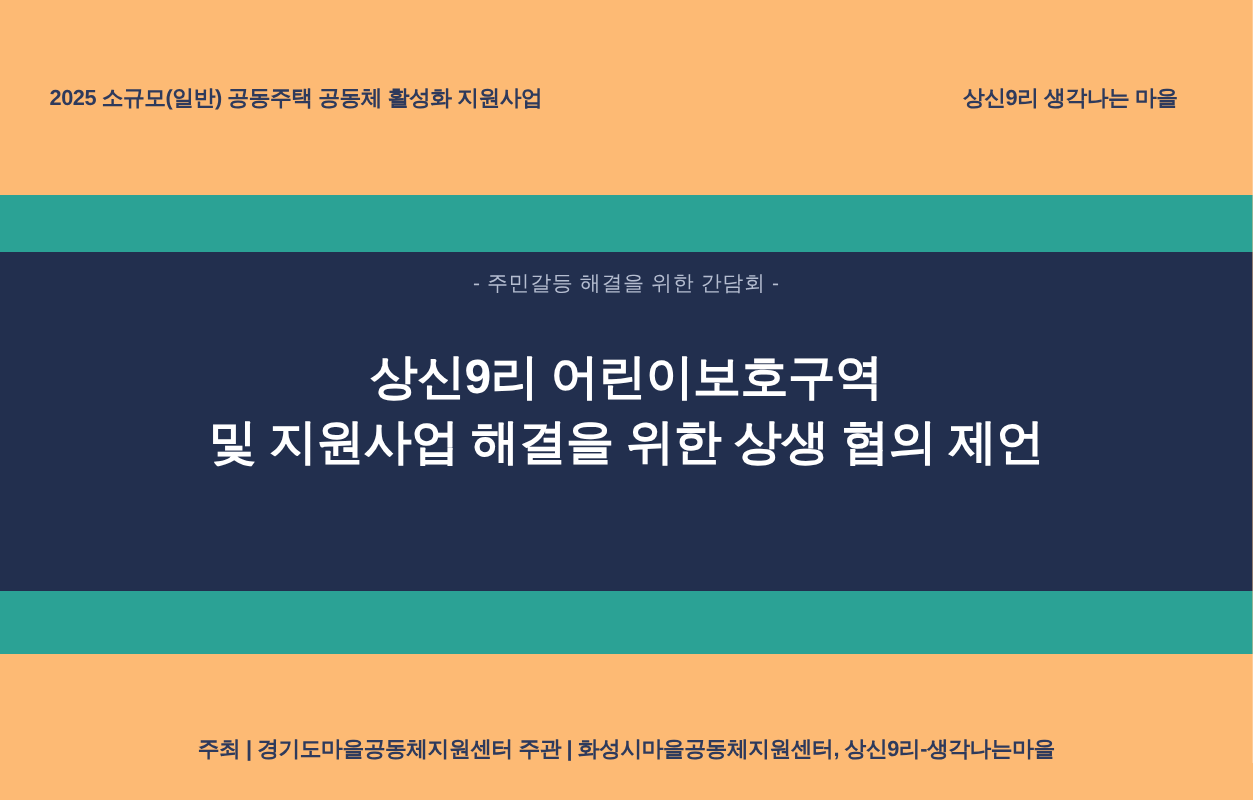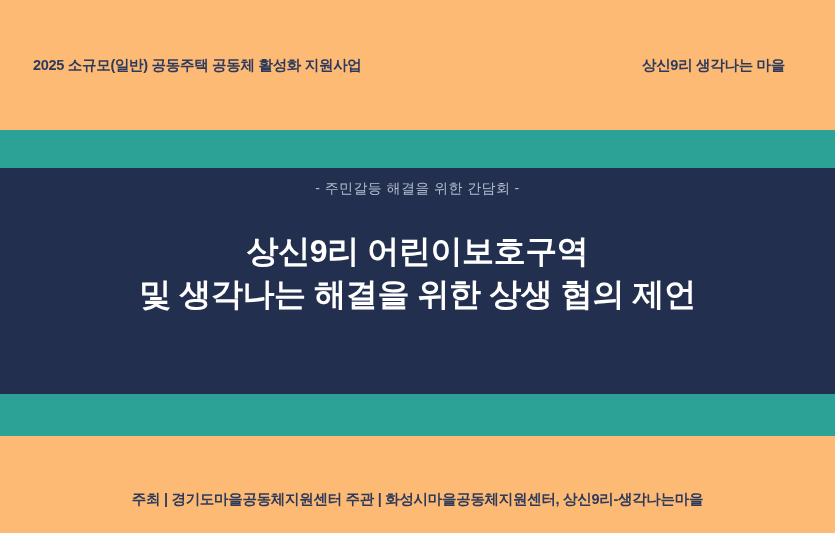--- a/index.html
+++ b/index.html
@@ -130,21 +130,21 @@
     <div class="header-text right">상신9리 생각나는 마을</div>
   </div>
 
   <div class="band band-teal-top"></div>
 
   <div class="band band-navy">
     <div class="navy-inner">
       <div class="eyebrow">- 주민갈등 해결을 위한 간담회 -</div>
       <div class="main-title">
         <span class="tline">상신9리 어린이보호구역</span>
-        <span class="tline">및 생각나는 해결을 위한 상생 협의 제언</span>
+        <span class="tline">및 지원사업 해결을 위한 상생 협의 제언</span>
       </div>
     </div>
   </div>
 
   <div class="band band-teal-bottom"></div>
 
   <div class="footer-row">
     <div class="footer-text">주최 | 경기도마을공동체지원센터   주관 | 화성시마을공동체지원센터,  상신9리-생각나는마을</div>
   </div>
 

